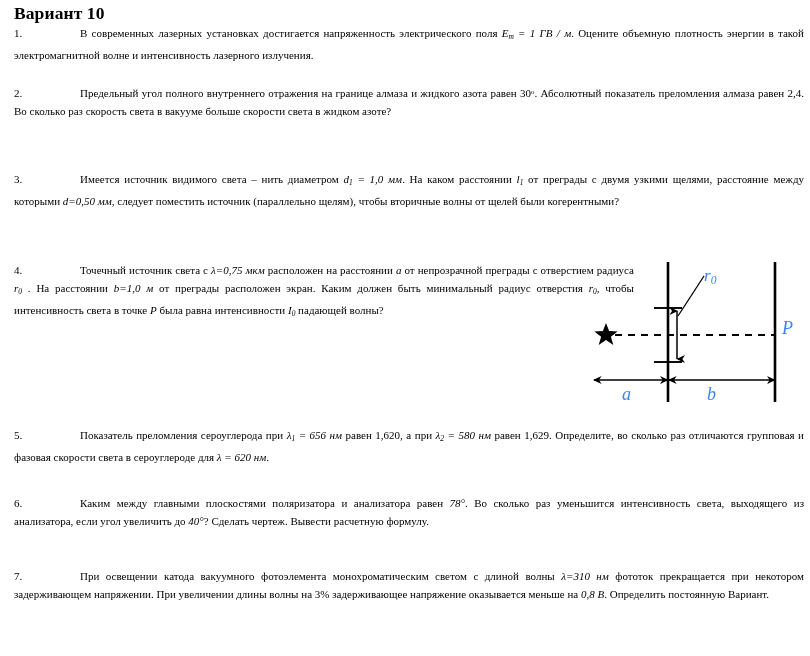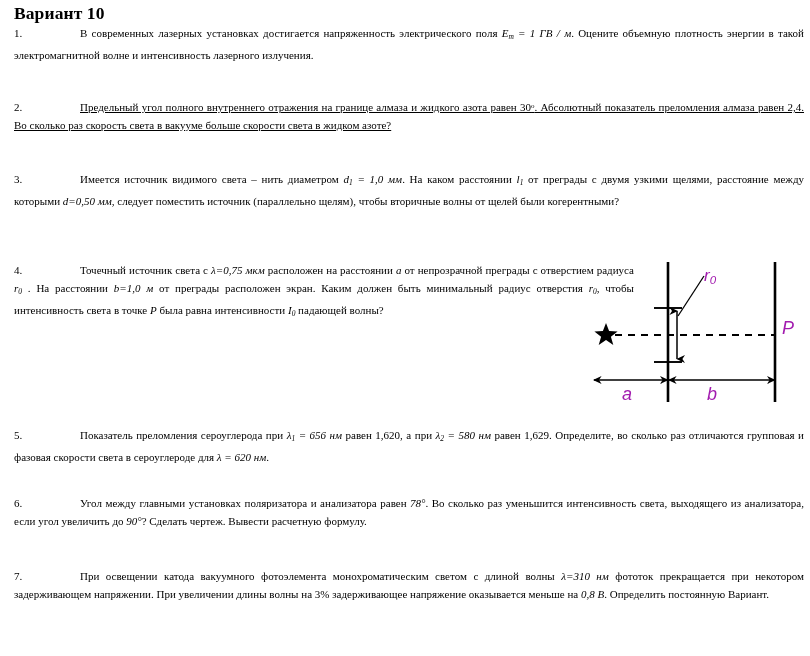--- a/index.html
+++ b/index.html
@@ -57,44 +57,44 @@
     vertical-align: -0.22em;
     font-style: italic;
   }
   sup.deg {
     font-size: 0.64em;
     vertical-align: 0.42em;
     font-style: normal;
   }
   
   #p1 { top: 24px;  width: 790px; }
-  #p2 { top: 97px;  width: 790px; text-decoration: underline; }
+  #p2 { top: 83px;  width: 790px; }
   #p3 { top: 170px; width: 790px; }
   #p4 { top: 261px; width: 620px; text-align: justify; }
   #p5 { top: 406px; width: 790px; margin-top: 20px; }
   #p6 { top: 494px; width: 790px; }
   #p7 { top: 567px; width: 790px; }
 
   
   #figure {
     position: absolute;
     left: 592px;
     top: 256px;
     width: 218px;
     height: 152px;
   }
   #figure svg {
     display: block;
   }
   .figlabel {
     position: absolute;
-    font-family: Liberation Sans, sans-serif;
+    font-family: Liberation Serif, serif;
     font-style: italic;
     font-size: 17px;
-    color: #a21caf;
+    color: #3b82f6;
     white-space: nowrap;
   }
   .figlabel sub {
     font-size: 0.68em;
     vertical-align: -0.22em;
   }
   #lbl-r0 { left: 112px; top: 10px; }
   #lbl-P  { left: 190px; top: 62px; font-size: 18px; }
   #lbl-a  { left: 30px;  top: 128px; font-size: 18px; }
   #lbl-b  { left: 115px; top: 128px; font-size: 18px; }
@@ -120,21 +120,21 @@
 
   <div class="prob" id="p4">
     <span class="num">4.</span><span>Точечный источник света с </span><span class="it">λ=0,75 мкм</span><span> расположен на расстоянии </span><span class="mathi">a</span><span> от непрозрачной преграды с отверстием радиуса </span><span class="mathi">r</span><sub>0</sub><span> . На расстоянии </span><span class="it">b=1,0 м</span><span> от преграды расположен экран. Каким должен быть минимальный радиус отверстия </span><span class="mathi">r</span><sub>0</sub><span>, чтобы интенсивность света в точке </span><span class="mathi">P</span><span> была равна интенсивности </span><span class="mathi">I</span><sub>0</sub><span> падающей волны?</span>
   </div>
 
   <div class="prob" id="p5">
     <span class="num">5.</span><span>Показатель преломления сероуглерода при </span><span class="mathi">λ</span><sub>1</sub><span class="it"> = 656 нм</span><span> равен 1,620, а при  </span><span class="mathi">λ</span><sub>2</sub><span class="it"> = 580 нм</span><span> равен 1,629. Определите, во сколько раз отличаются групповая и фазовая скорости света в сероуглероде для </span><span class="it">λ = 620 нм</span><span>.</span>
   </div>
 
   <div class="prob" id="p6">
-    <span class="num">6.</span><span>Угол между главными установках поляризатора и анализатора равен </span><span class="it">78°</span><span>. Во сколько раз уменьшится интенсивность света, выходящего из анализатора, если угол увеличить до </span><span class="it">90°</span><span>? Сделать чертеж. Вывести расчетную формулу.</span>
+    <span class="num">6.</span><span>Каким между главными плоскостями поляризатора и анализатора равен </span><span class="it">78°</span><span>. Во сколько раз уменьшится интенсивность света, выходящего из анализатора, если угол увеличить до </span><span class="it">40°</span><span>? Сделать чертеж. Вывести расчетную формулу.</span>
   </div>
 
   <div class="prob" id="p7">
     <span class="num">7.</span><span>При освещении катода вакуумного фотоэлемента монохроматическим светом с длиной волны </span><span class="it">λ=310 нм</span><span> фототок прекращается при некотором задерживающем напряжении. При увеличении длины волны на 3% задерживающее напряжение оказывается меньше на </span><span class="it">0,8 В</span><span>. Определить постоянную Вариант.</span>
   </div>
 
   <div id="figure">
     <svg width="218" height="152" viewBox="0 0 218 152" xmlns="http://www.w3.org/2000/svg">
       <defs>
         <marker id="arrR" markerWidth="9" markerHeight="9" refX="8" refY="4.5" orient="auto" markerUnits="userSpaceOnUse">

